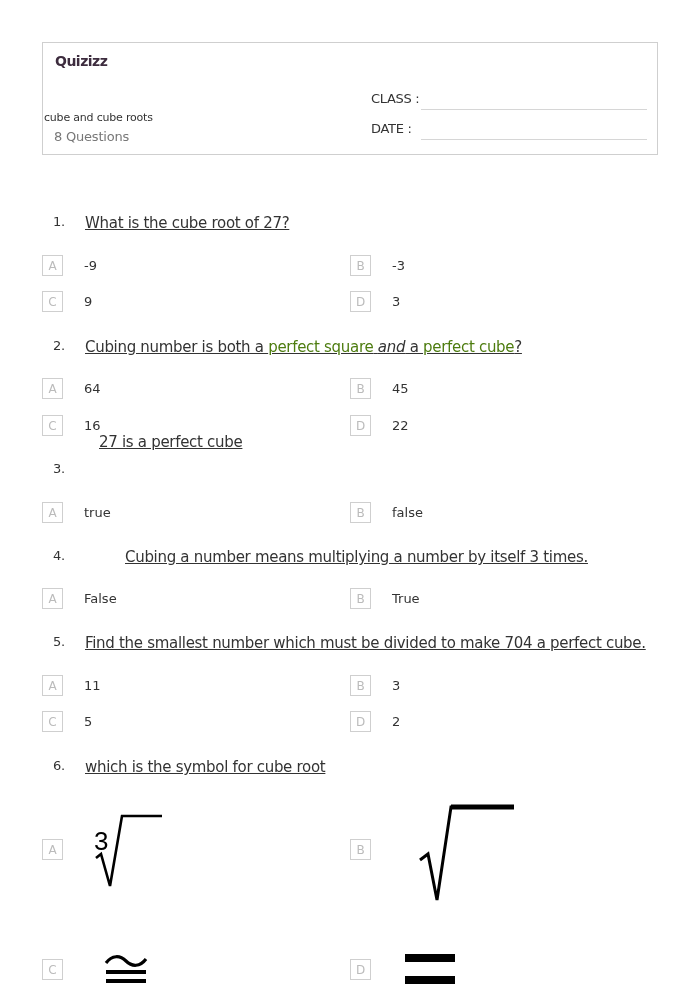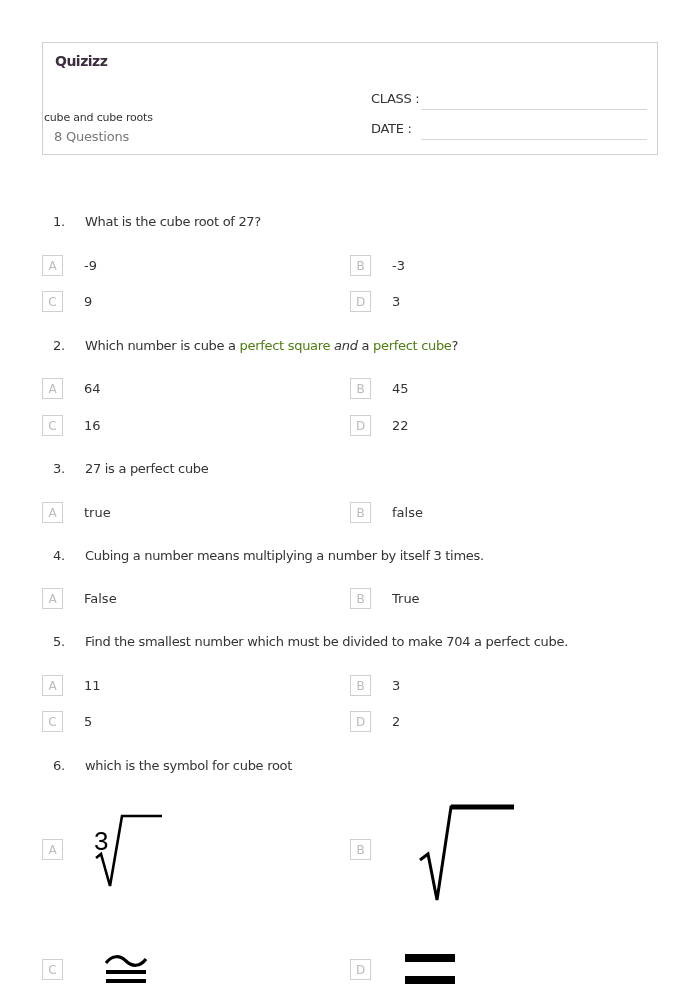--- a/index.html
+++ b/index.html
@@ -15,21 +15,21 @@
     font-family: "DejaVu Sans", sans-serif; font-weight: bold; font-size: 14px;
     color: #3d2c3e; letter-spacing: -0.5px;
   }
   .ws-title { position: absolute; left: 1px; top: 68px; font-size: 11px; color: #333; letter-spacing: -0.2px; }
   .ws-count { position: absolute; left: 11px; top: 86px; font-size: 13px; color: #777; letter-spacing: -0.2px; }
 
   .field { position: absolute; left: 328px; width: 276px; height: 20px; }
   .field .lbl { position: absolute; left: 0; top: 0; font-size: 13px; color: #333; letter-spacing: -0.3px; }
   .field .line { position: absolute; left: 50px; right: 0; top: 18px; border-bottom: 1px solid #d6d6d6; }
   .q-num { position: absolute; left: 53px; font-size: 13px; color: #333; letter-spacing: -0.3px; }
-  .q-text { position: absolute; left: 85px; font-size: 13px; color: #333; letter-spacing: -0.3px; white-space: nowrap; }
+  .q-text { position: absolute; left: 85px; font-size: 15px; color: #333; letter-spacing: -0.3px; white-space: nowrap; text-decoration: underline; }
   .hl { color: #4d7c0f; }
   .it { font-style: italic; }
 
   .opt { position: absolute; height: 22px; }
   .opt .box {
     position: absolute; left: 0; top: 0; width: 21px; height: 21px;
     border: 1px solid #cfcfcf; color: #bbbbbb; font-size: 12px;
     display: flex; align-items: center; justify-content: center;
   }
   .opt .val { position: absolute; left: 42px; top: 3px; font-size: 13px; color: #333; white-space: nowrap; }
@@ -72,55 +72,55 @@
     <span class="val">9</span>
   </div>
   <div class="opt right" style="top:291px;">
     <span class="box">D</span>
     <span class="val">3</span>
   </div>
 </div>
 
 <div>
   <span class="q-num" style="top:338px;">2.</span>
-  <span class="q-text" style="top:338px;"><span>Which number is cube a </span><span class="hl">perfect square</span><span> </span><span class="it">and</span><span> a </span><span class="hl">perfect cube</span><span>?</span></span>
+  <span class="q-text" style="top:338px;"><span>Cubing number is both a </span><span class="hl">perfect square</span><span> </span><span class="it">and</span><span> a </span><span class="hl">perfect cube</span><span>?</span></span>
   <div class="opt left" style="top:378px;">
     <span class="box">A</span>
     <span class="val">64</span>
   </div>
   <div class="opt right" style="top:378px;">
     <span class="box">B</span>
     <span class="val">45</span>
   </div>
   <div class="opt left" style="top:415px;">
     <span class="box">C</span>
     <span class="val">16</span>
   </div>
   <div class="opt right" style="top:415px;">
     <span class="box">D</span>
     <span class="val">22</span>
   </div>
 </div>
 
 <div>
   <span class="q-num" style="top:461px;">3.</span>
-  <span class="q-text" style="top:461px;">27 is a perfect cube</span>
+  <span class="q-text" style="top:433px;margin-left:14px;">27 is a perfect cube</span>
   <div class="opt left" style="top:502px;">
     <span class="box">A</span>
     <span class="val">true</span>
   </div>
   <div class="opt right" style="top:502px;">
     <span class="box">B</span>
     <span class="val">false</span>
   </div>
 </div>
 
 <div>
   <span class="q-num" style="top:548px;">4.</span>
-  <span class="q-text" style="top:548px;">Cubing a number means multiplying a number by itself 3 times.</span>
+  <span class="q-text" style="top:548px;margin-left:40px;">Cubing a number means multiplying a number by itself 3 times.</span>
   <div class="opt left" style="top:588px;">
     <span class="box">A</span>
     <span class="val">False</span>
   </div>
   <div class="opt right" style="top:588px;">
     <span class="box">B</span>
     <span class="val">True</span>
   </div>
 </div>
 

